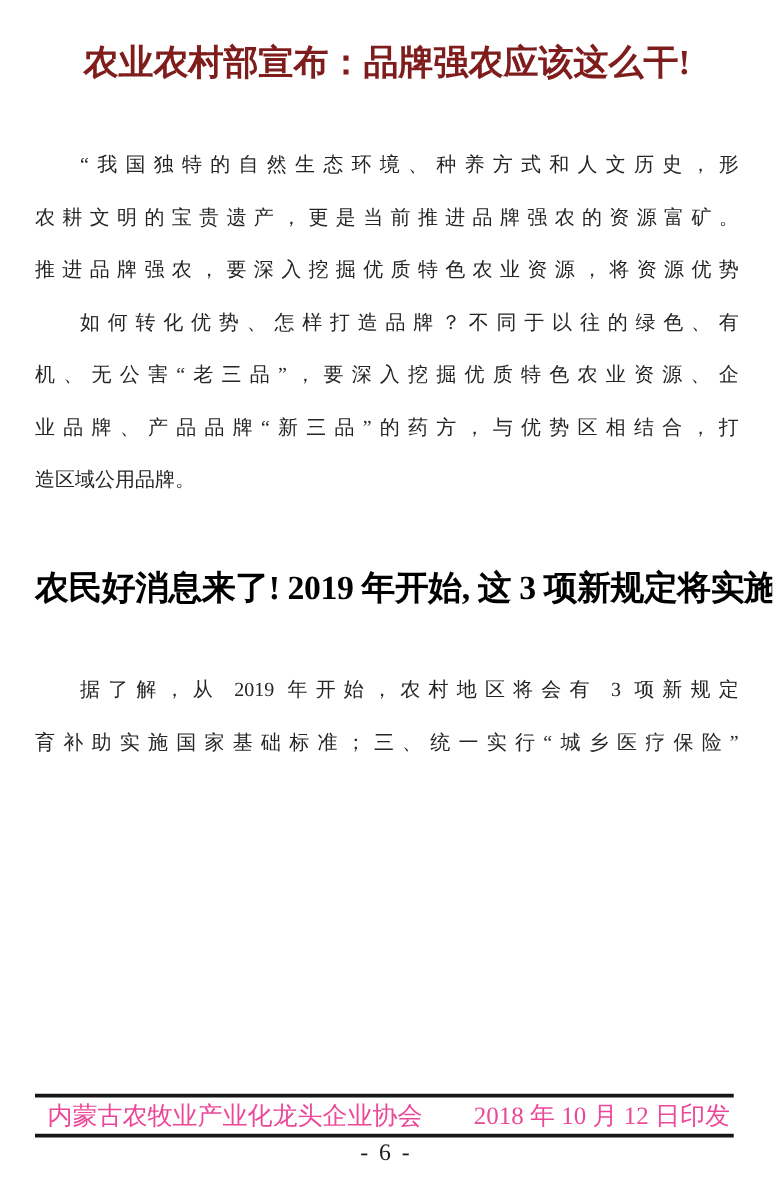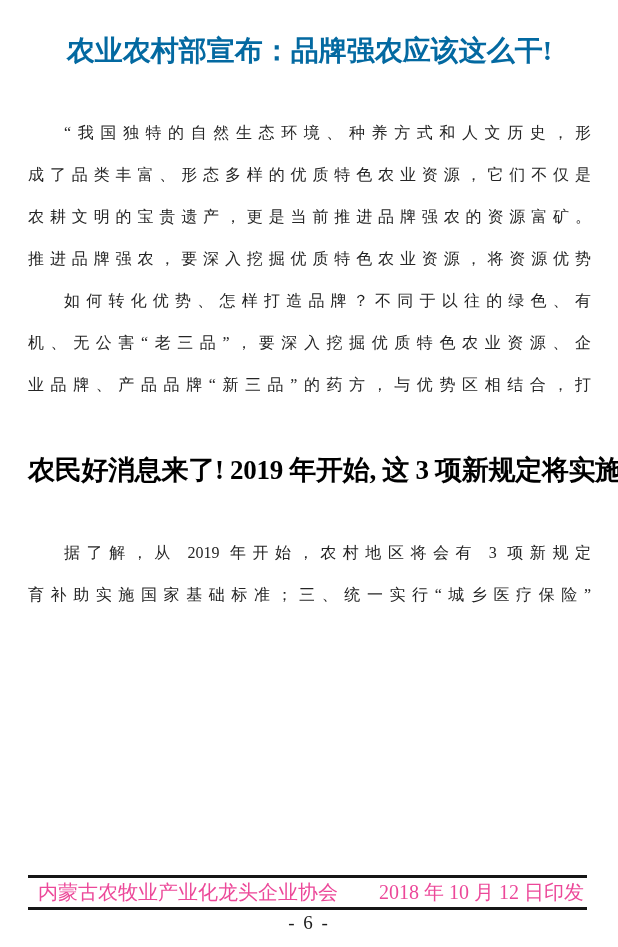--- a/index.html
+++ b/index.html
@@ -18,21 +18,21 @@
     font-family: "Liberation Serif", "DejaVu Serif", serif;
     color: #1c1c1c;
   }
   .article-title-1 {
     margin: 0;
     padding-top: 34px;
     font-size: 28px;
     line-height: 34px;
     font-weight: 700;
     text-align: center;
-    color: #0369a1;
+    color: #7f1d1d;
     white-space: nowrap;
   }
   .article-title-2 {
     margin: 44px 0 0 0;
     font-size: 27px;
     line-height: 40px;
     font-weight: 700;
     text-align: center;
     color: #000000;
     white-space: nowrap;
@@ -90,28 +90,28 @@
 </head>
 <body>
 
 <div class="page">
 
   <h1 class="article-title-1">农业农村部宣布：品牌强农应该这么干!</h1>
 
   <div>
     <div class="para para-first">
       <div class="bl first">“我国独特的自然生态环境、种养方式和人文历史，形</div>
-      <div class="bl">成了品类丰富、形态多样的优质特色农业资源，它们不仅是</div>
       <div class="bl">农耕文明的宝贵遗产，更是当前推进品牌强农的资源富矿。</div>
       <div class="bl">推进品牌强农，要深入挖掘优质特色农业资源，将资源优势</div>
     </div>
     <div class="para">
       <div class="bl first">如何转化优势、怎样打造品牌？不同于以往的绿色、有</div>
       <div class="bl">机、无公害“老三品”，要深入挖掘优质特色农业资源、企</div>
       <div class="bl">业品牌、产品品牌“新三品”的药方，与优势区相结合，打</div>
+      <div class="bl last">造区域公用品牌。</div>
     </div>
   </div>
 
   <h2 class="article-title-2">农民好消息来了! 2019 年开始, 这 3 项新规定将实施!</h2>
 
   <div>
     <div class="para para-after-title">
       <div class="bl first">据了解，从 2019 年开始，农村地区将会有 3 项新规定</div>
       <div class="bl">育补助实施国家基础标准；三、统一实行“城乡医疗保险”</div>
 

